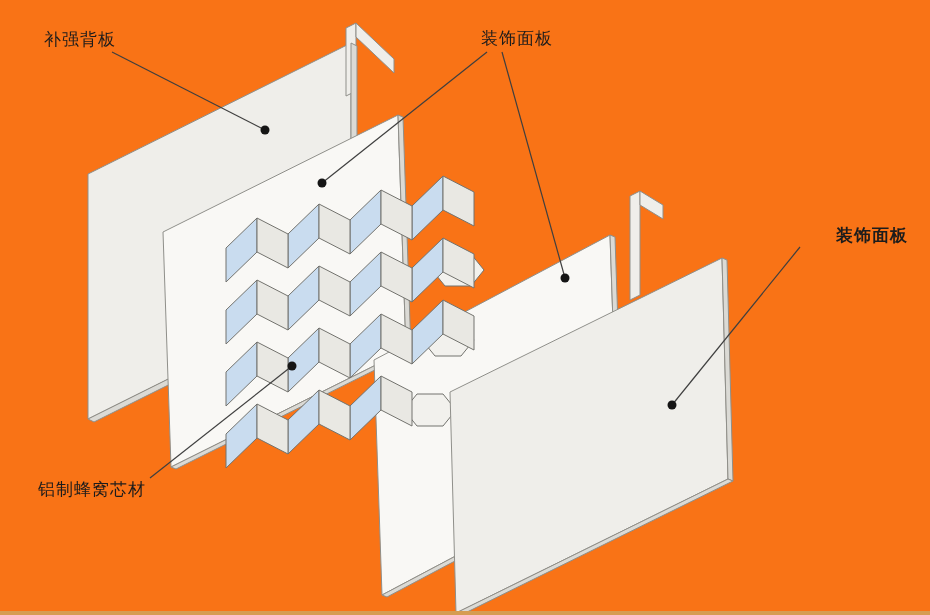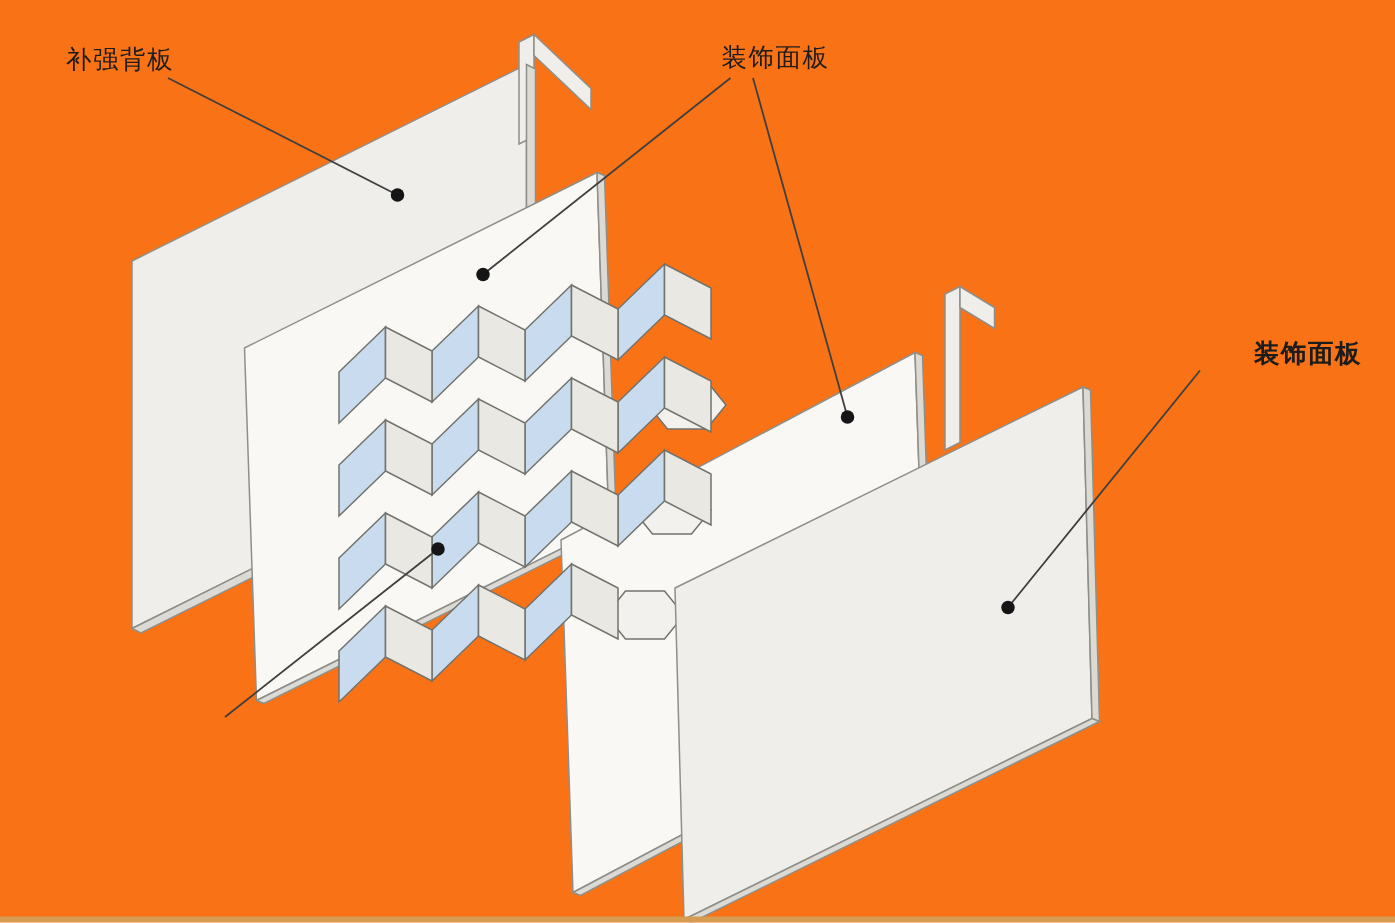--- a/index.html
+++ b/index.html
@@ -125,14 +125,15 @@
       <circle cx="672" cy="405" r="4.5"></circle>
       <circle cx="292" cy="366" r="4.5"></circle>
     </g>
 
     <rect x="0" y="611" width="930" height="4" fill="#d69c52"></rect>
   </svg>
 
   <div class="label label-backing">补强背板</div>
   <div class="label label-adhesive">装饰面板</div>
   <div class="label label-decorative">装饰面板</div>
+  <div class="label label-honeycomb">铝制蜂窝芯材</div>
 
 </div>
 
 </body></html>

